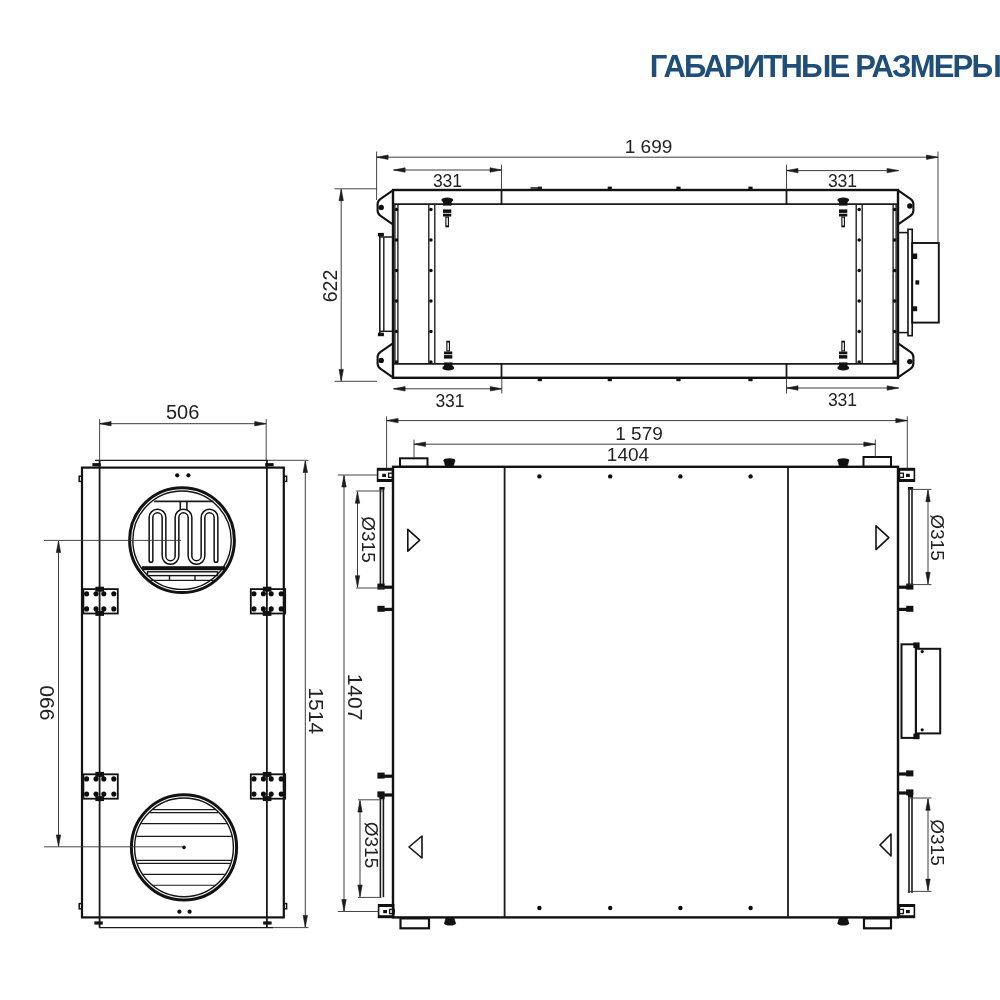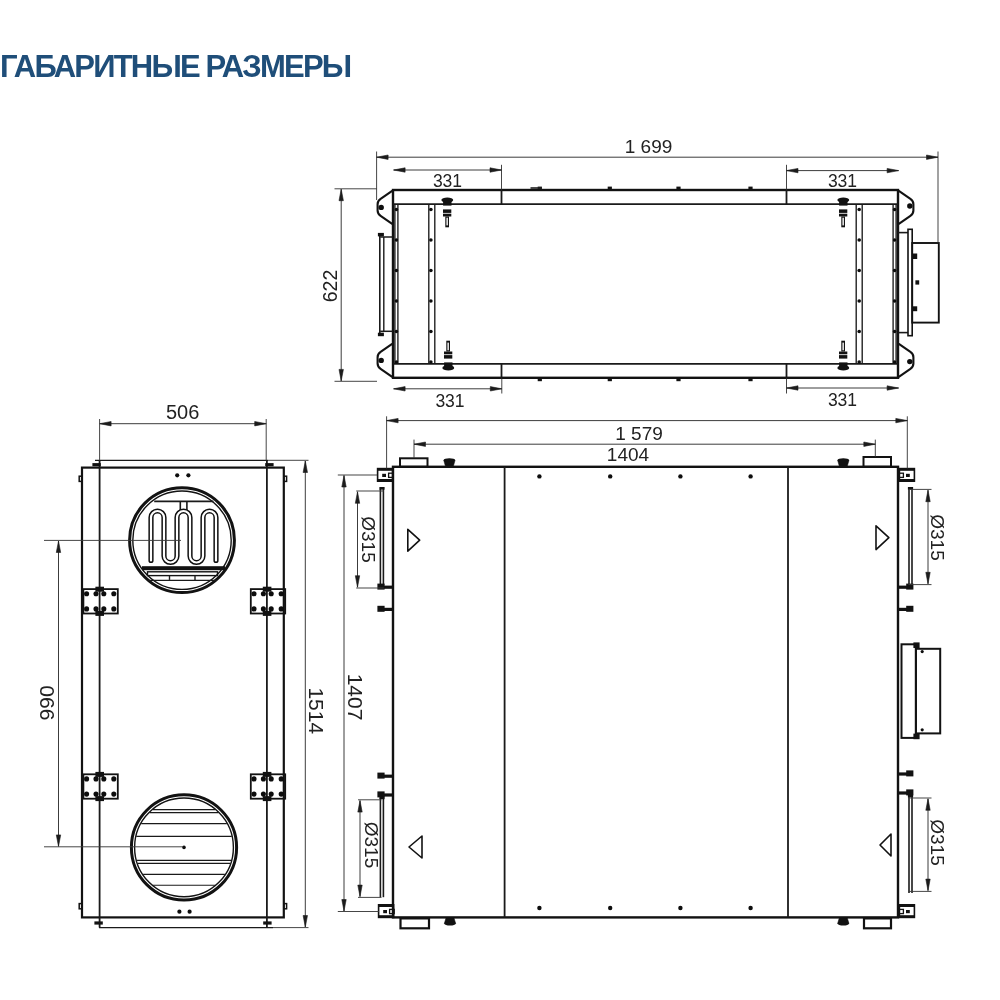--- a/index.html
+++ b/index.html
@@ -1,15 +1,15 @@
 <!DOCTYPE html>
 <html><head><meta charset="utf-8"><style>
 html,body{margin:0;padding:0;background:#ffffff;width:1000px;height:1000px;overflow:hidden}
 svg text{font-family:"Liberation Sans",sans-serif}
-.title{position:absolute;top:51px;left:0;width:839px;text-align:left;
+.title{position:absolute;top:51px;left:0;width:1000px;text-align:right;
 font-family:"Liberation Sans",sans-serif;font-weight:bold;font-size:31px;
 color:#1f4e79;letter-spacing:-1.8px;line-height:1}
 </style></head><body>
 <div class="title">ГАБАРИТНЫЕ РАЗМЕРЫ</div>
 <svg width="1000" height="1000" viewBox="0 0 1000 1000">
 <rect x="393.0" y="190.0" width="505.0" height="187.8" rx="0" fill="none" stroke="#121212" stroke-width="2.4"></rect>
 <line x1="393.0" y1="204.2" x2="898.0" y2="204.2" stroke="#1a1a1a" stroke-width="1.8" stroke-linecap="butt"></line>
 <line x1="393.0" y1="363.8" x2="898.0" y2="363.8" stroke="#1a1a1a" stroke-width="1.8" stroke-linecap="butt"></line>
 <line x1="501.5" y1="190.0" x2="501.5" y2="204.2" stroke="#1a1a1a" stroke-width="1.8" stroke-linecap="butt"></line>
 <line x1="501.5" y1="363.8" x2="501.5" y2="377.8" stroke="#1a1a1a" stroke-width="1.8" stroke-linecap="butt"></line>

